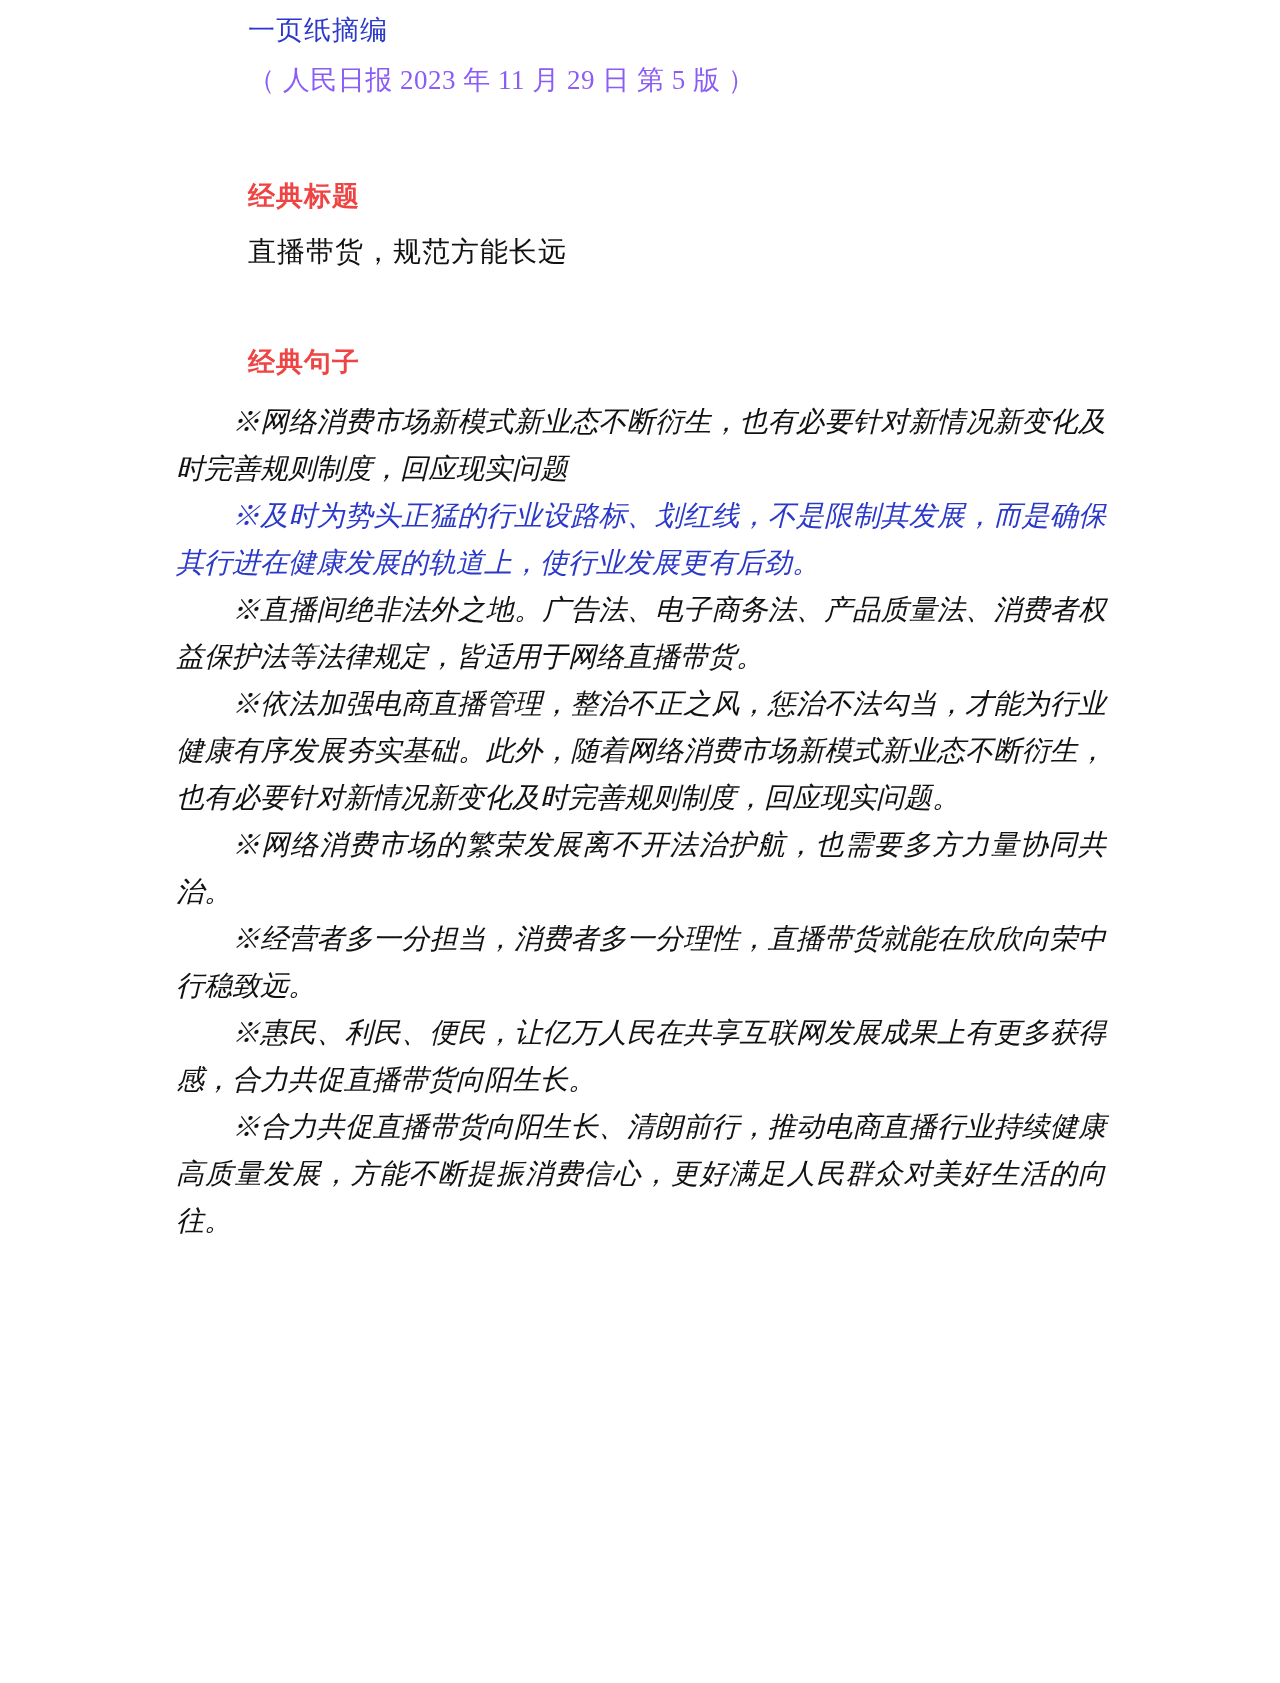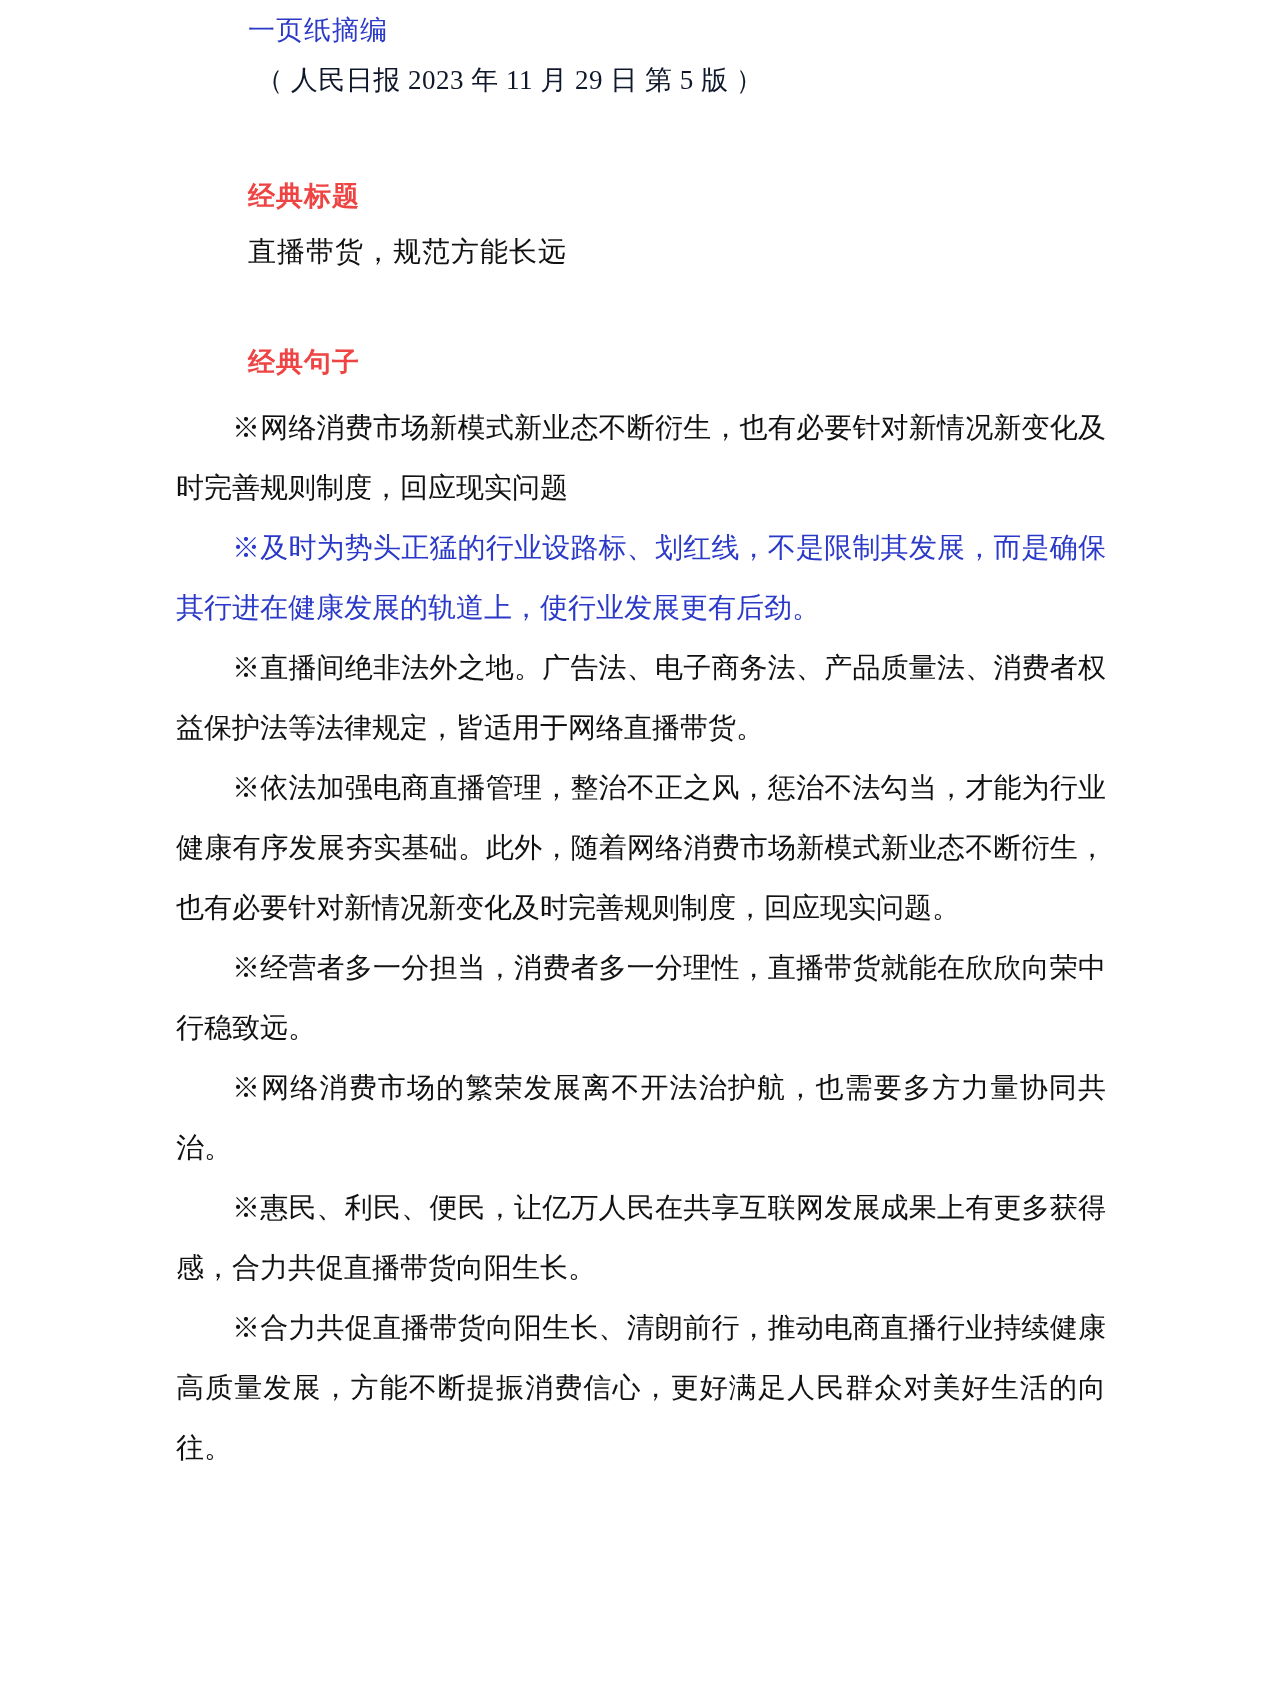--- a/index.html
+++ b/index.html
@@ -25,24 +25,24 @@
   .doc-title {
     position: absolute;
     left: 248px;
     top: 12px;
     font-size: 27px;
     color: #2b39c8;
     letter-spacing: 1px;
   }
   .doc-source {
     position: absolute;
-    left: 256px;
+    left: 248px;
     top: 62px;
     font-size: 27px;
-    color: #0f172a;
+    color: #8b5cf6;
     letter-spacing: 0.5px;
   }
   .section-heading {
     position: absolute;
     left: 248px;
     font-size: 27px;
     color: #ef4444;
     font-weight: 700;
     letter-spacing: 1px;
   }
@@ -58,24 +58,25 @@
     letter-spacing: 1px;
     text-align: center;
   }
 
   .body-block {
     position: absolute;
     left: 176px;
     width: 930px;
     top: 398px;
     font-size: 28px;
-    line-height: 60px;
+    line-height: 47px;
     color: #111111;
     text-align: justify;
     text-justify: inter-ideograph;
+    font-style: italic;
   }
   .para {
     margin: 0;
     text-indent: 2em;
     text-align: justify;
     text-justify: inter-ideograph;
   }
   .para.highlight {
     color: #2b39c8;
   }
@@ -93,19 +94,19 @@
 
   <div class="classic-title-text">直播带货，规范方能长远</div>
 
   <div class="section-heading heading-classic-sentences">经典句子</div>
 
   <div class="body-block">
     <p class="para">※网络消费市场新模式新业态不断衍生，也有必要针对新情况新变化及时完善规则制度，回应现实问题</p>
     <p class="para highlight">※及时为势头正猛的行业设路标、划红线，不是限制其发展，而是确保其行进在健康发展的轨道上，使行业发展更有后劲。</p>
     <p class="para">※直播间绝非法外之地。广告法、电子商务法、产品质量法、消费者权益保护法等法律规定，皆适用于网络直播带货。</p>
     <p class="para">※依法加强电商直播管理，整治不正之风，惩治不法勾当，才能为行业健康有序发展夯实基础。此外，随着网络消费市场新模式新业态不断衍生，也有必要针对新情况新变化及时完善规则制度，回应现实问题。</p>
+    <p class="para">※网络消费市场的繁荣发展离不开法治护航，也需要多方力量协同共治。</p>
     <p class="para">※经营者多一分担当，消费者多一分理性，直播带货就能在欣欣向荣中行稳致远。</p>
-    <p class="para">※网络消费市场的繁荣发展离不开法治护航，也需要多方力量协同共治。</p>
     <p class="para">※惠民、利民、便民，让亿万人民在共享互联网发展成果上有更多获得感，合力共促直播带货向阳生长。</p>
     <p class="para">※合力共促直播带货向阳生长、清朗前行，推动电商直播行业持续健康高质量发展，方能不断提振消费信心，更好满足人民群众对美好生活的向往。</p>
   </div>
 
 </div>
 
 </body></html>

